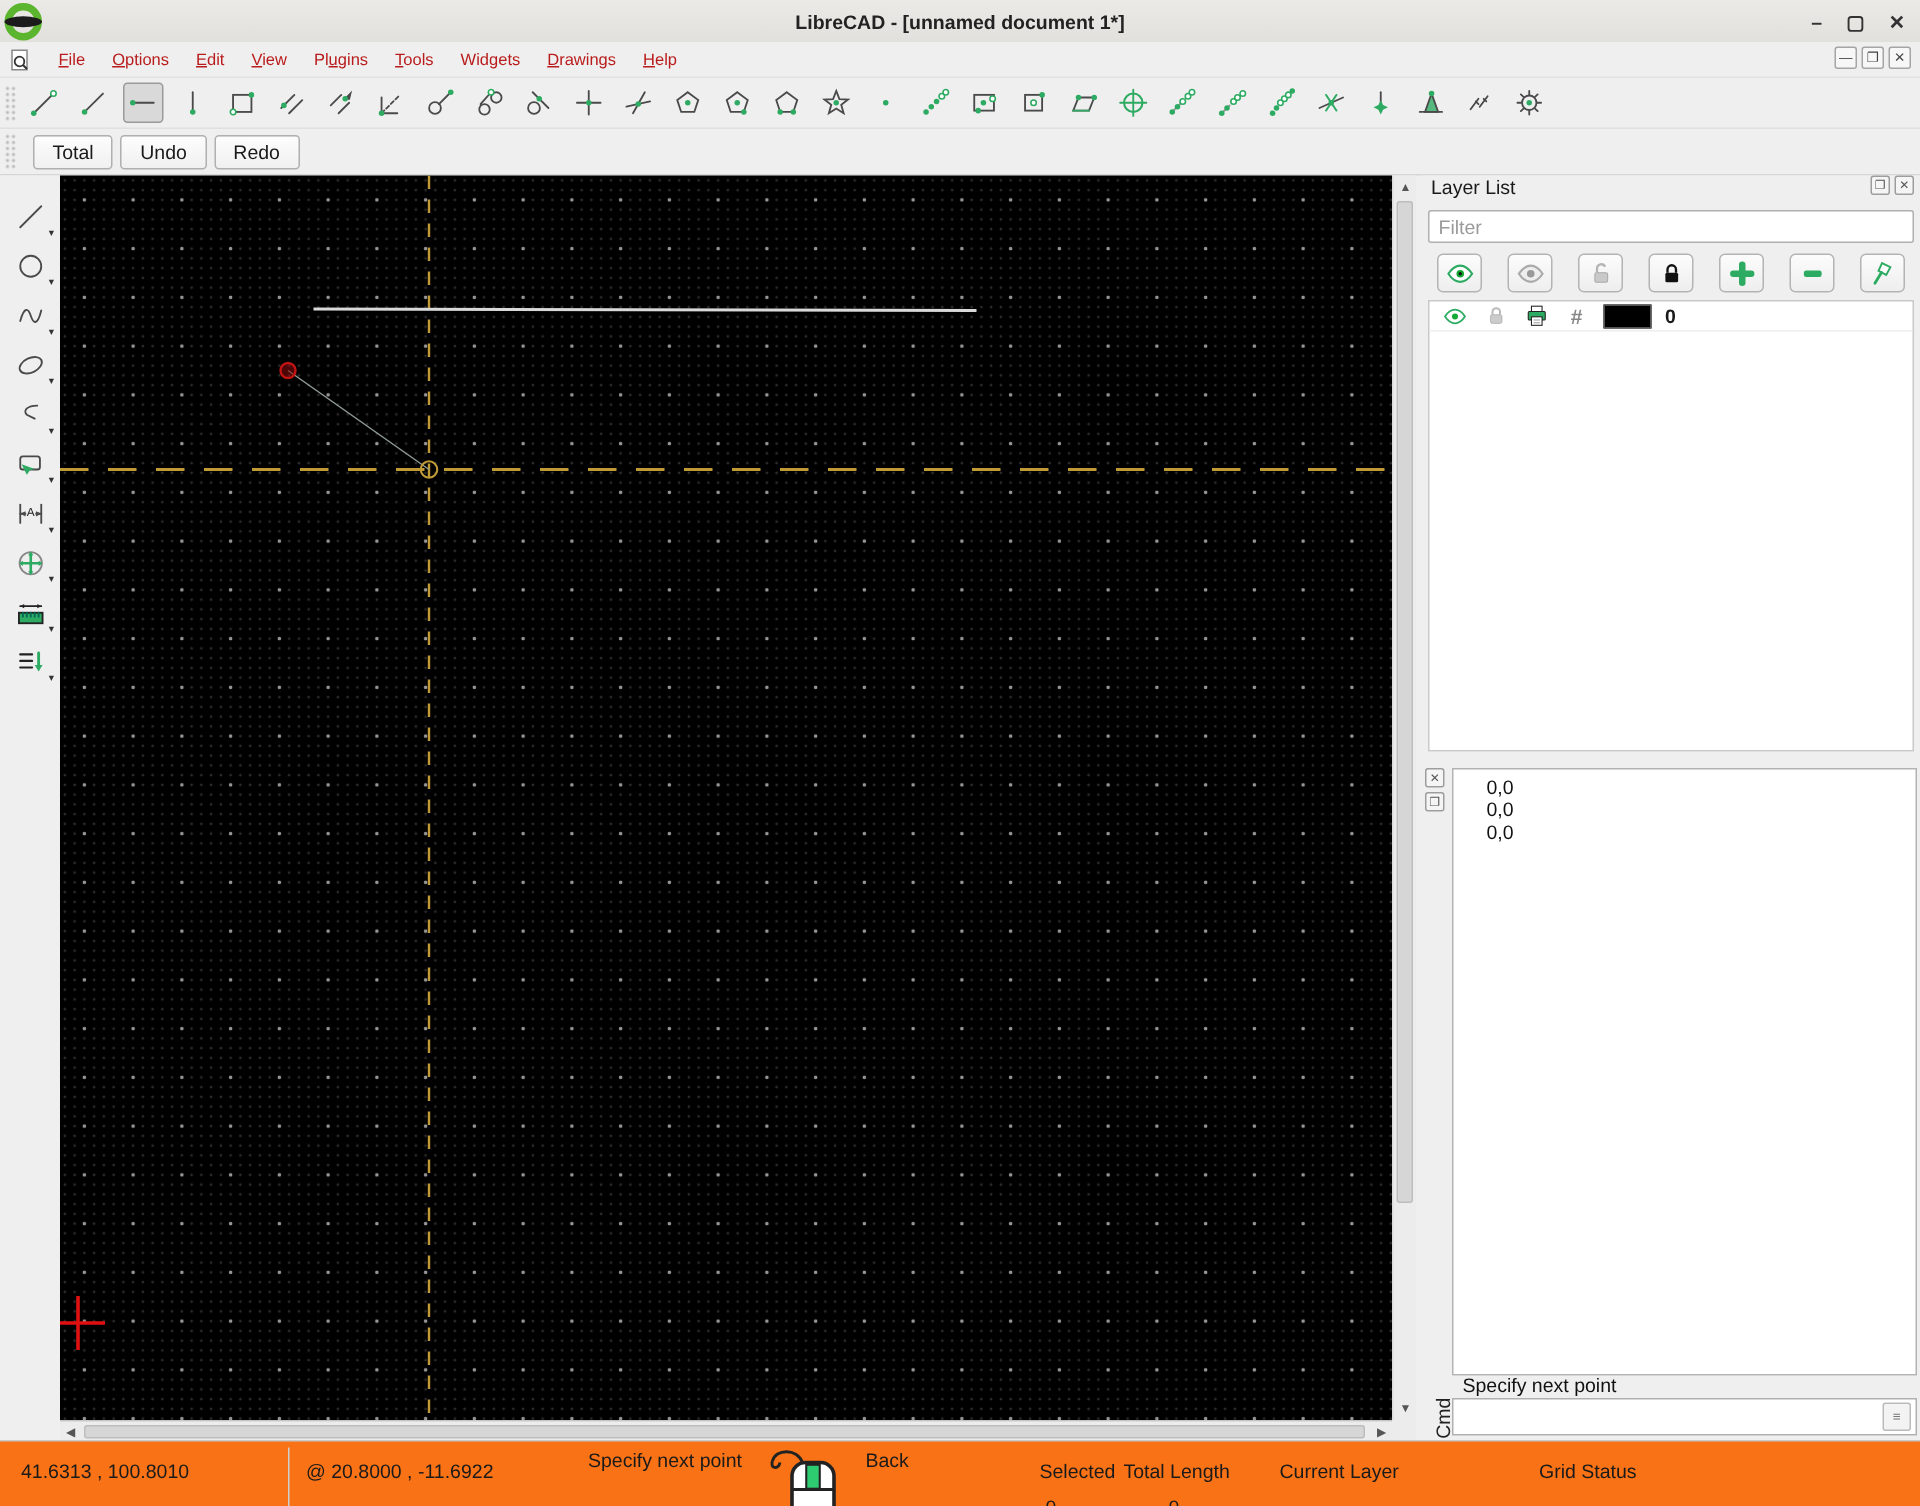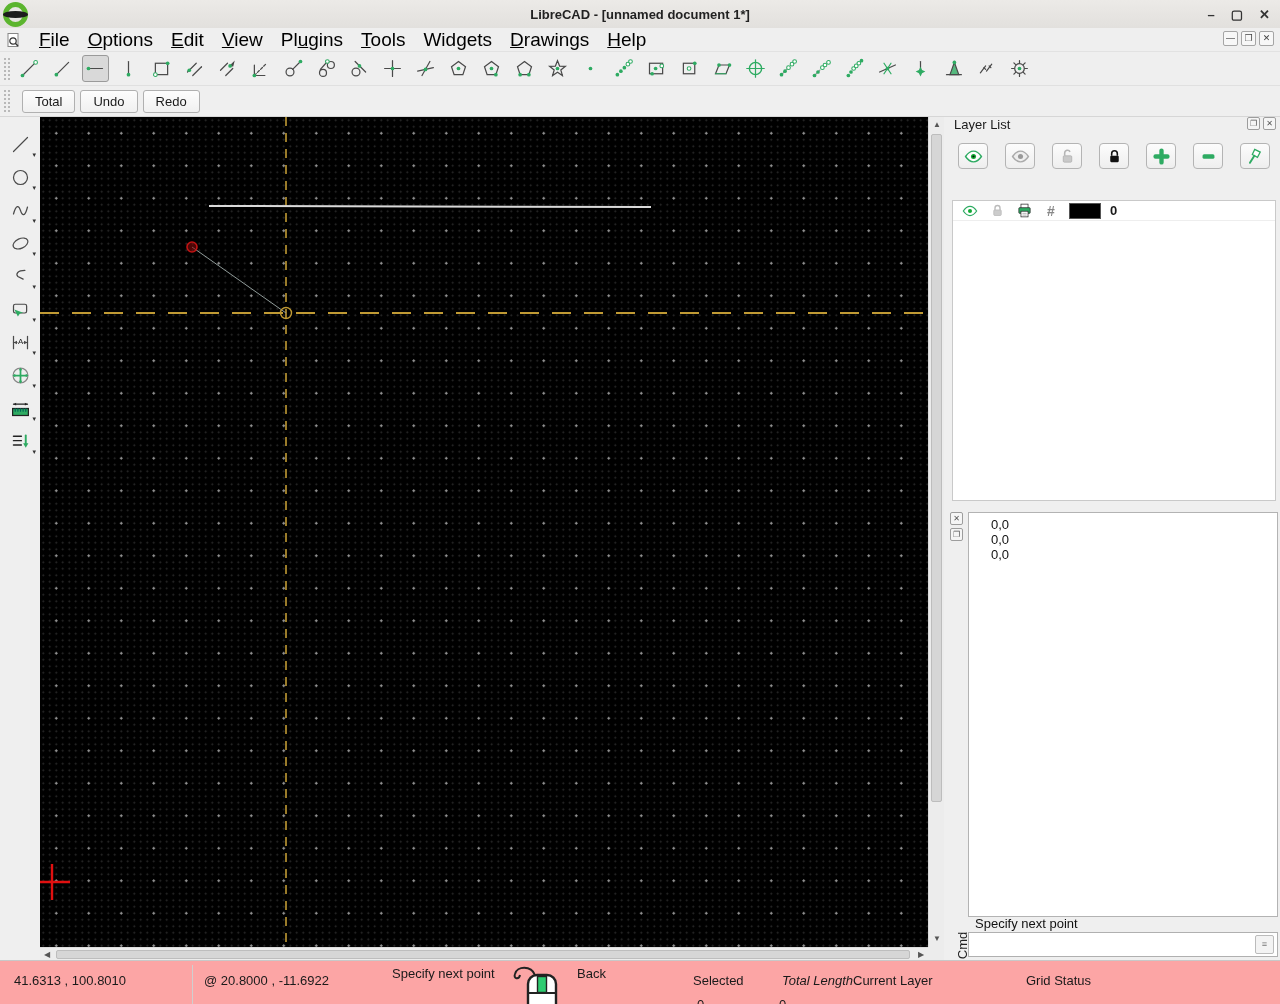--- a/index.html
+++ b/index.html
@@ -12,21 +12,21 @@
     background:linear-gradient(#eceae7,#e2e0dd); display:flex; align-items:center; }
   #logo { position:absolute; left:2px; top:1px; width:27px; height:27px; }
   #title-text { flex:1; text-align:center; font-weight:bold; font-size:13px; color:#222; }
   #win-controls { position:absolute; right:10px; top:0; height:28px; display:flex; gap:16px; align-items:center; }
   .win-glyph { font-size:13px; color:#333; font-weight:bold; line-height:1; cursor:default; }
 
   
   #menubar { position:absolute; left:0; top:28px; width:1280px; height:24px;
     background:#efefef; display:flex; align-items:center; border-bottom:1px solid #e2e2e2; }
   #doc-icon { width:16px; height:16px; margin:0 8px 0 6px; }
-  .menu-item { padding:3px 9px; font-size:19px; color:#000000; cursor:default; }
+  .menu-item { padding:3px 9px; font-size:11px; color:#b91c1c; cursor:default; }
   .menu-item u { text-decoration:underline; }
   #mdi-controls { position:absolute; right:6px; top:3px; display:flex; gap:3px; }
   .mdi-btn { width:15px; height:15px; border:1px solid #a5a5a5; border-radius:2px;
     background:#f7f7f7; font-size:9px; line-height:13px; text-align:center; color:#444; }
 
   
   #toolbar1 { position:absolute; left:0; top:52px; width:1280px; height:34px;
     display:flex; align-items:center; border-bottom:1px solid #e0e0e0; }
   #toolbar2 { position:absolute; left:0; top:86px; width:1280px; height:31px;
     display:flex; align-items:center; border-bottom:1px solid #d6d6d6; }
@@ -87,21 +87,21 @@
   #cmd-prompt { position:absolute; left:27px; top:408px; font-size:13px; color:#111; }
   #cmd-label { position:absolute; left:-6px; top:430px; transform:rotate(-90deg); transform-origin:center;
     font-size:13px; color:#222; width:40px; text-align:center; }
   #cmd-input-wrap { position:absolute; left:20px; top:424px; width:310px; height:25px; background:#fff;
     border:1px solid #b0b0b0; display:flex; align-items:center; }
   #cmd-input { flex:1; border:none; outline:none; height:21px; padding:0 4px; font-size:13px; background:transparent; }
   #cmd-menu-btn { width:19px; height:19px; margin-right:3px; border:1px solid #bbb; border-radius:2px;
     background:#f3f3f3; font-size:9px; color:#777; line-height:17px; text-align:center; }
 
   
-  #statusbar { position:absolute; left:0; top:960px; width:1280px; height:44px; background:#fca5a5;
+  #statusbar { position:absolute; left:0; top:960px; width:1280px; height:44px; background:#f97316;
     border-top:1px solid #c8c8c8; }
   .sb-sep { position:absolute; top:4px; width:1px; height:40px; background:#cfcfcf; }
   .sb-label { position:absolute; font-size:13px; color:#1a1a1a; white-space:nowrap; }
 
   input::placeholder { color:#9a9a9a; }
 </style>
 </head>
 <body>
 
 <div id="titlebar">
@@ -486,20 +486,21 @@
 <div id="sb-corner" class="sb abs"></div>
 
 <div id="layerdock">
   <div id="layer-header">
     <span>Layer List</span>
     <span class="btns">
       <span class="dock-mini">❐</span>
       <span class="dock-mini">✕</span>
     </span>
   </div>
+  <input id="layer-filter" placeholder="Filter" style="">
   <div id="layer-btn-row">
       <div class="layer-btn">
         <svg viewBox="0 0 24 24" width="19" height="19">
           <path d="M2 12c3.2-4.8 7.4-6.8 10-6.8S18.8 7.2 22 12c-3.2 4.8-7.4 6.8-10 6.8S5.2 16.8 2 12z" fill="#fff" stroke="#2eab62" stroke-width="1.8"></path>
           <circle cx="12" cy="12" r="3.2" fill="#1a3"></circle>
           <circle cx="12" cy="12" r="1.4" fill="#111"></circle>
         </svg>
       </div>
       <div class="layer-btn">
         <svg viewBox="0 0 24 24" width="19" height="19">
@@ -591,17 +592,17 @@
   <svg style="position:absolute; left:508px; top:4px;" width="58" height="44" viewBox="0 0 58 44">
     <path d="M27 10 C23 0 9 1 7 9" fill="none" stroke="#222" stroke-width="2"></path>
     <path d="M7 9 c-2 5 4 6 5 1" fill="none" stroke="#222" stroke-width="2"></path>
     <rect x="20" y="10" width="28" height="40" rx="9" fill="#fff" stroke="#222" stroke-width="2.4"></rect>
     <rect x="29.5" y="11.5" width="9" height="16" fill="#2ecc71" stroke="#222" stroke-width="1.4"></rect>
     <line x1="20" y1="28" x2="48" y2="28" stroke="#222" stroke-width="2"></line>
   </svg>
   <span class="sb-label" style="left:577px; top:5px;">Back</span>
   <span class="sb-label" style="left:693px; top:12px;">Selected</span>
   <span class="sb-label" style="left:697px; top:36px;">0</span>
-  <span class="sb-label" style="left:782px; top:12px;font-style:italic;">Total Length</span>
+  <span class="sb-label" style="left:749px; top:12px;">Total Length</span>
   <span class="sb-label" style="left:779px; top:36px;">0</span>
   <span class="sb-label" style="left:853px; top:12px;">Current Layer</span>
   <span class="sb-label" style="left:1026px; top:12px;">Grid Status</span>
 </div>
 
 </body></html>

